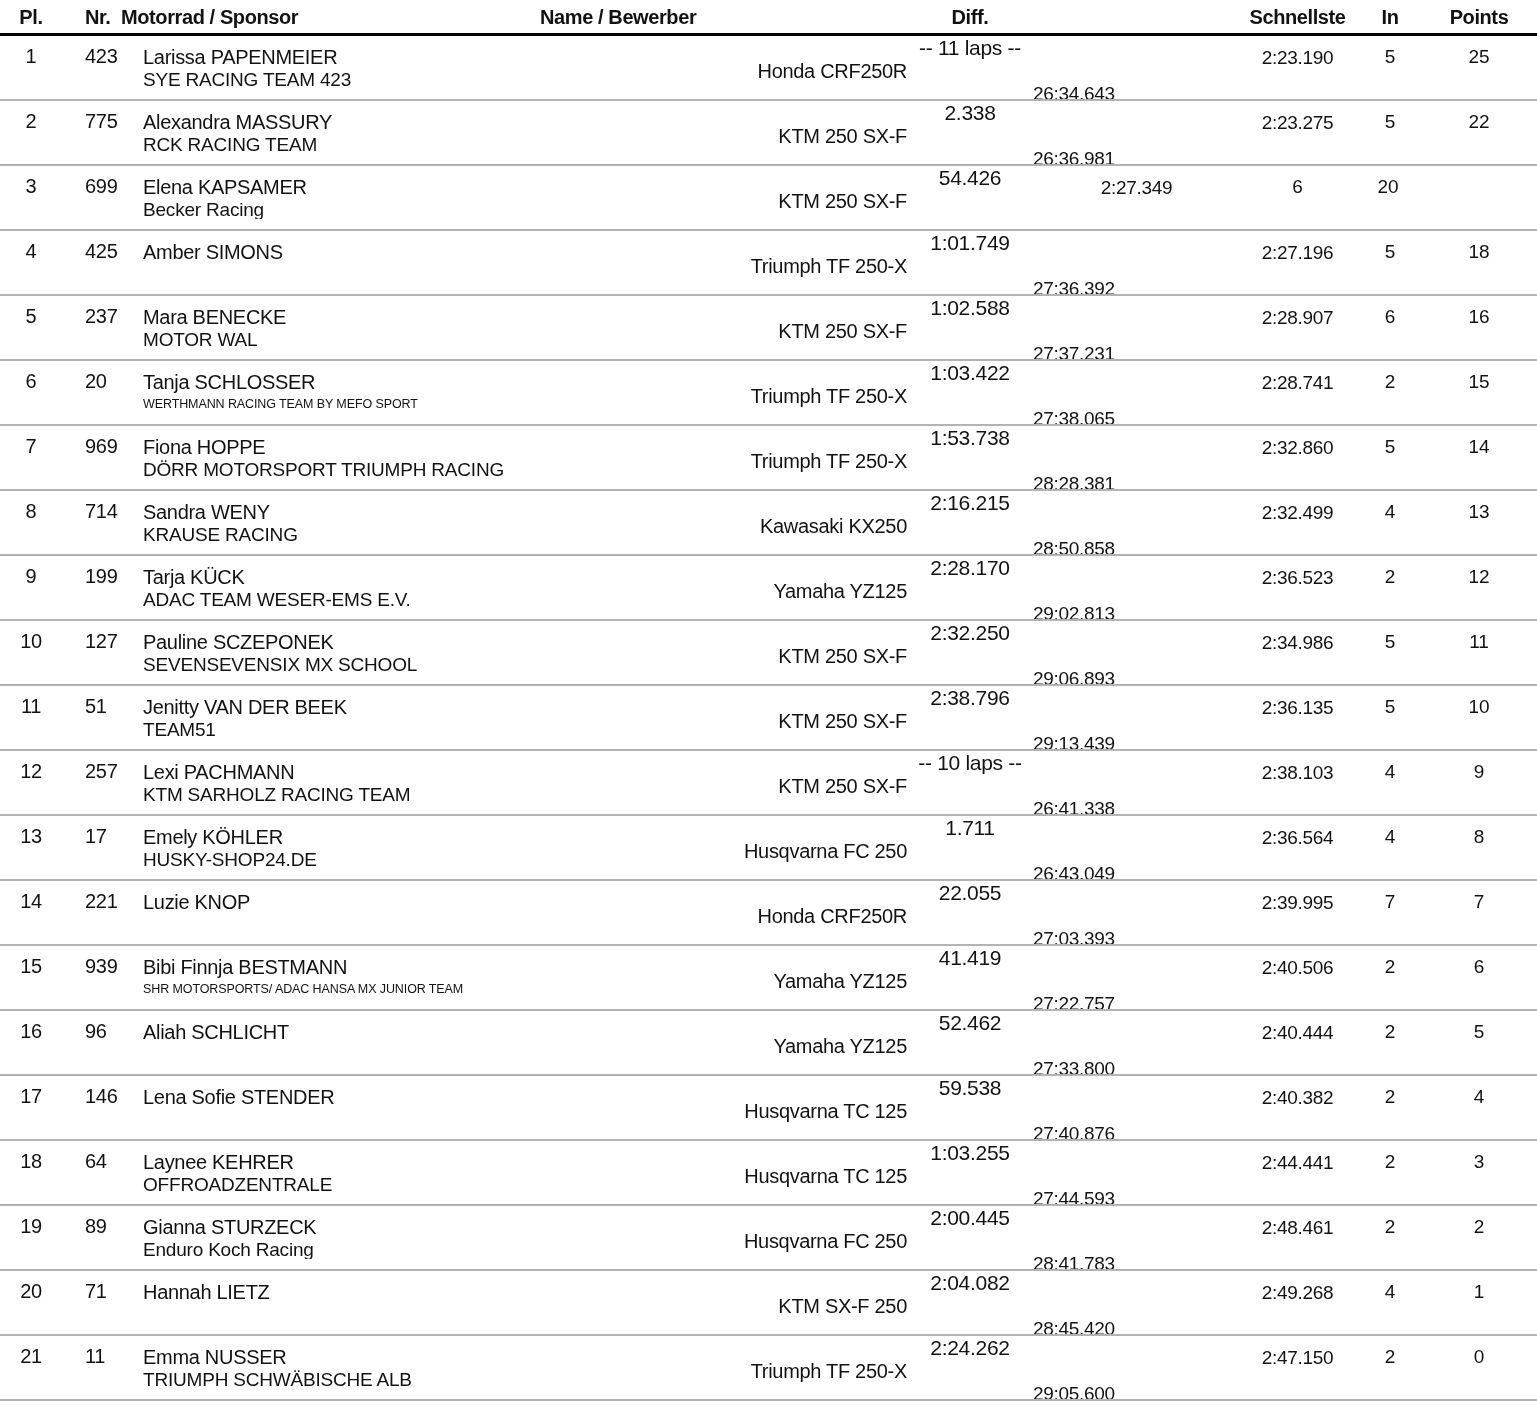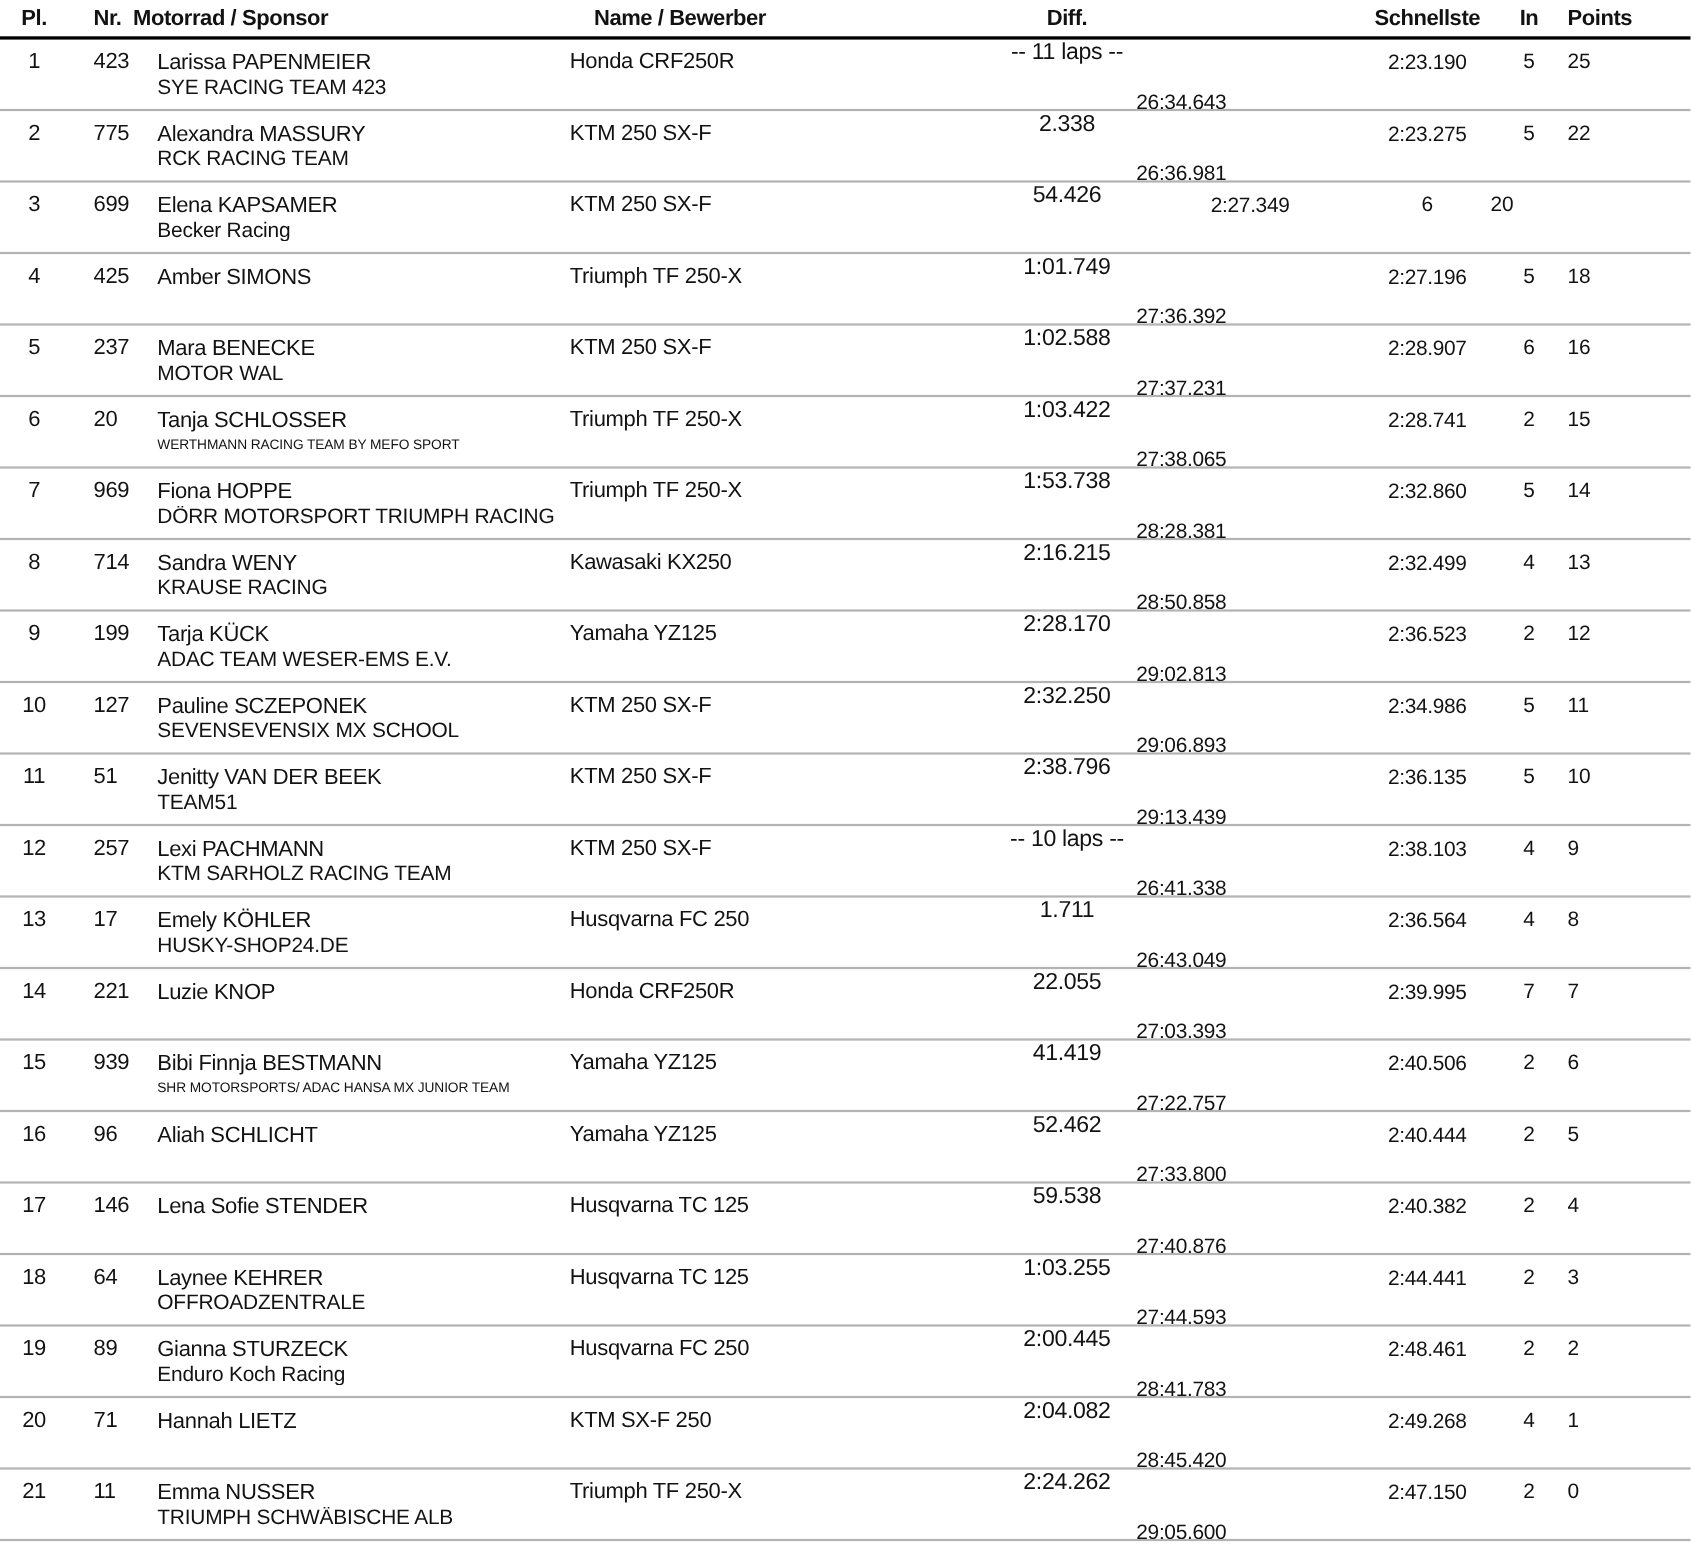--- a/index.html
+++ b/index.html
@@ -31,25 +31,25 @@
   }
   .cell{box-sizing:border-box;overflow:hidden;}
   .c-pl{text-align:center;}
   .c-nr{padding-left:23px;text-align:left;}
   .c-name{padding-left:23px;text-align:left;}
   .c-bike{padding-left:1px;text-align:left;}
   .c-diff{text-align:center;}
   .c-total{padding-right:27px;margin-top:36px;}
   .c-fastest{text-align:center;}
   .c-in{text-align:center;}
-  .c-points{padding-right:4px;}
+  .c-points{text-align:center;padding-right:4px;}
   .header-row .c-total{padding-right:20px;}
 
   .data-row .c-pl,.data-row .c-nr{font-size:20px;padding-top:9px;letter-spacing:-0.3px;}
-  .data-row .c-bike{font-size:20px;padding-top:9px;letter-spacing:-0.3px;}
+  .data-row .c-bike{font-size:20px;padding-top:24px;letter-spacing:-0.3px;text-align:right;}
   .data-row .c-diff{font-size:21px;padding-top:0;letter-spacing:-0.3px;}
   .data-row .c-total,.data-row .c-fastest{font-size:19px;padding-top:11px;letter-spacing:-0.3px;}
   .data-row .c-in,.data-row .c-points{font-size:19px;padding-top:10px;}
 
   .rider-name{
     font-size:20px;line-height:25px;letter-spacing:-0.3px;
     padding-top:9px;white-space:nowrap;
   }
   .rider-team{
     font-size:19px;line-height:19px;letter-spacing:-0.2px;

